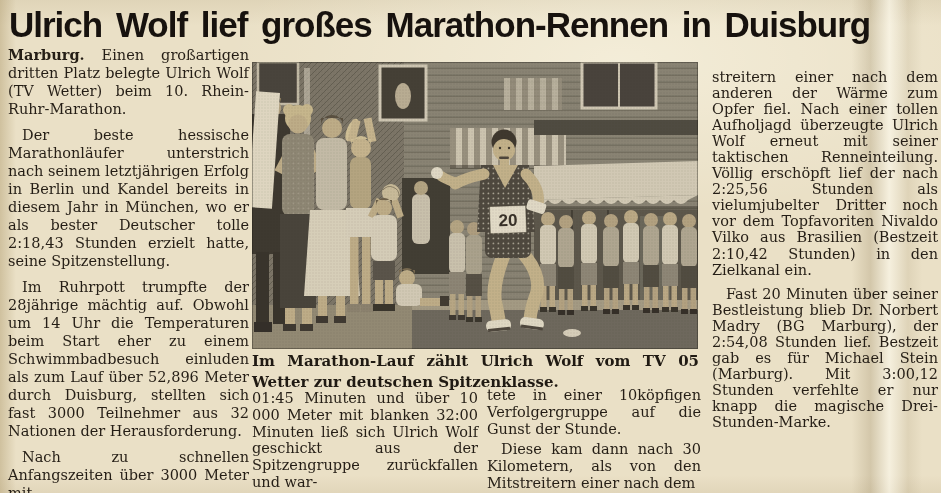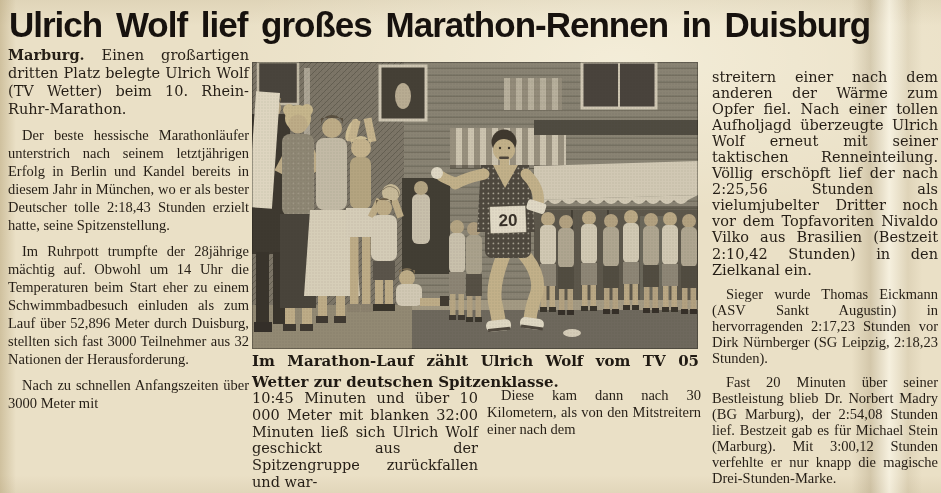--- a/index.html
+++ b/index.html
@@ -16,21 +16,21 @@
     color:#251e16;
   }
   .headline{
     position:absolute;left:9px;top:2px;width:925px;margin:0;
     font-family:"Liberation Sans","DejaVu Sans",sans-serif;
     font-weight:700;font-size:35px;line-height:46px;letter-spacing:-1px;word-spacing:5px;
     color:#17120e; white-space:nowrap;
   }
   .col{position:absolute;font-size:14.5px;text-align:justify;}
   .col p{margin:0 0 8px 0;hyphens:manual;}
-  .col p.ind{text-indent:14px;font-family:Liberation Serif, serif;}
+  .col p.ind{text-indent:14px;}
   .col-left   {left:8px;  top:46px; width:241px; line-height:18px;}
   .col-midA   {left:252px; top:390px; width:226px; line-height:16.8px;}
   .col-midB   {left:487px; top:387px; width:214px; line-height:16.8px;}
   .col-midB p{margin:0 0 4px 0;}
   .col-right  {left:712px; top:61px; width:226px; line-height:16.05px;}
   .col-right p{margin:8px 0 1px 0;}
   .lead{font-weight:700;}
   .photo{
     position:absolute;left:252px;top:62px;width:446px;height:287px;
     box-shadow:0 0 0 1px rgba(60,50,35,.25) inset;
@@ -275,25 +275,25 @@
       <rect x="0" y="0" width="446" height="287" fill="#7a6a48" opacity=".08"></rect>
       <rect x="0.5" y="0.5" width="445" height="286" fill="none" stroke="rgba(30,25,18,.35)"></rect>
     </svg>
   </div>
 
   <div class="caption">
     <span>Im Marathon-Lauf zählt Ulrich Wolf vom TV 05 Wetter zur deutschen Spitzenklasse.</span>
   </div>
 
   <div class="col col-midA">
-    <p>10:45 Minuten und über 10 000 Meter mit blanken 32:00 Minuten ließ sich Ulrich Wolf geschickt aus der Spitzengruppe zurückfallen und war-</p>
+    <p>01:45 Minuten und über 10 000 Meter mit blanken 32:00 Minuten ließ sich Ulrich Wolf geschickt aus der Spitzengruppe zurückfallen und war-</p>
   </div>
   <div class="col col-midB">
+    <p>tete in einer 10köpfigen Verfolgergruppe auf die Gunst der Stunde.</p>
     <p class="ind">Diese kam dann nach 30 Kilometern, als von den Mitstreitern einer nach dem</p>
   </div>
 
   <div class="col col-right">
     <p>streitern einer nach dem anderen der Wärme zum Opfer fiel. Nach einer tollen Aufholjagd überzeugte Ulrich Wolf erneut mit seiner taktischen Renneinteilung. Völlig erschöpft lief der nach 2:25,56 Stunden als vielumjubelter Dritter noch vor dem Topfavoriten Nivaldo Vilko aus Brasilien (Bestzeit 2:10,42 Stunden) in den Zielkanal ein.</p>
-    <p class="ind">Sieger wurde Thomas Eickmann (ASV Sankt Augustin) in hervorragenden 2:17,23 Stunden vor Dirk Nürnberger (SG Leipzig, 2:18,23 Stunden).</p>
     <p class="ind"><span>Fast 20 Minuten über seiner Bestleistung blieb Dr. Norbert Madry (BG Marburg), der 2:54,08 Stunden lief. Bestzeit gab es für Michael Stein (Marburg). Mit 3:00,12 Stunden verfehlte er nur knapp die magische Drei-Stunden-Marke.</span> </p>
   </div>
 
 </div>
 
 </body></html>

